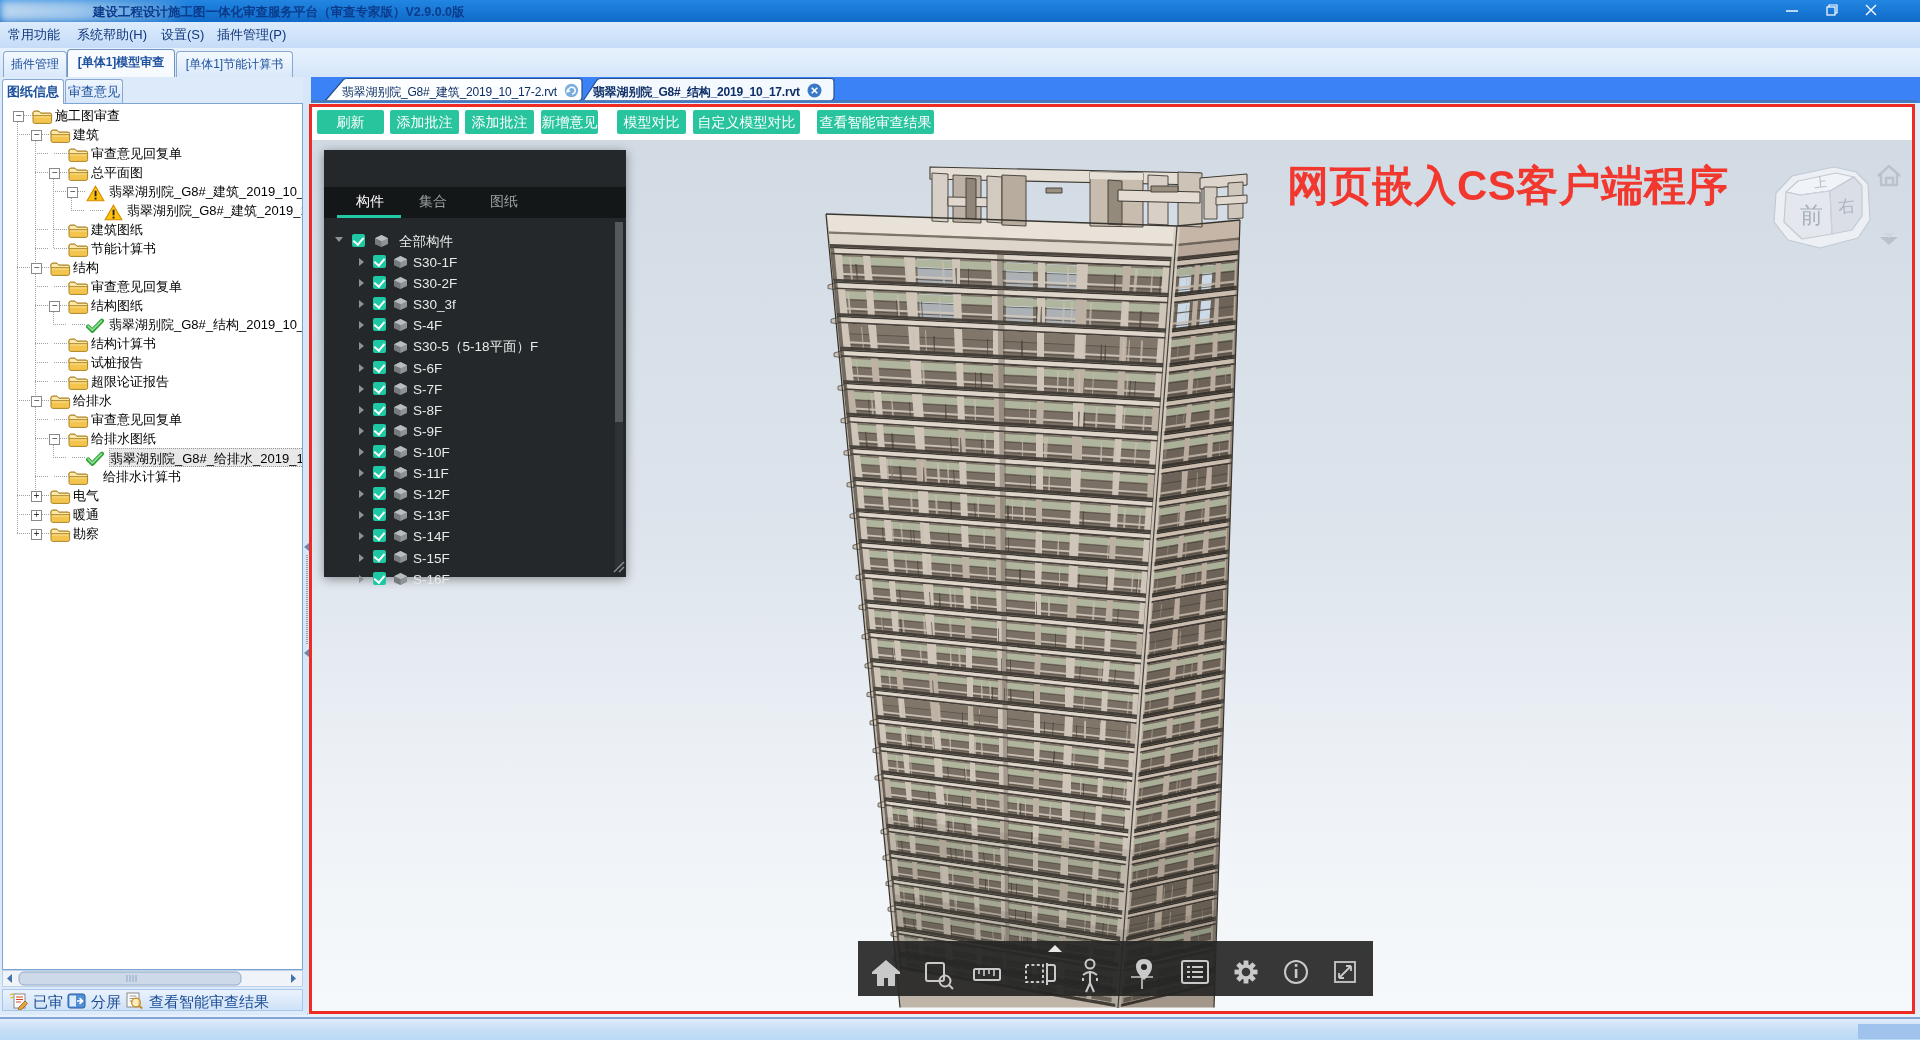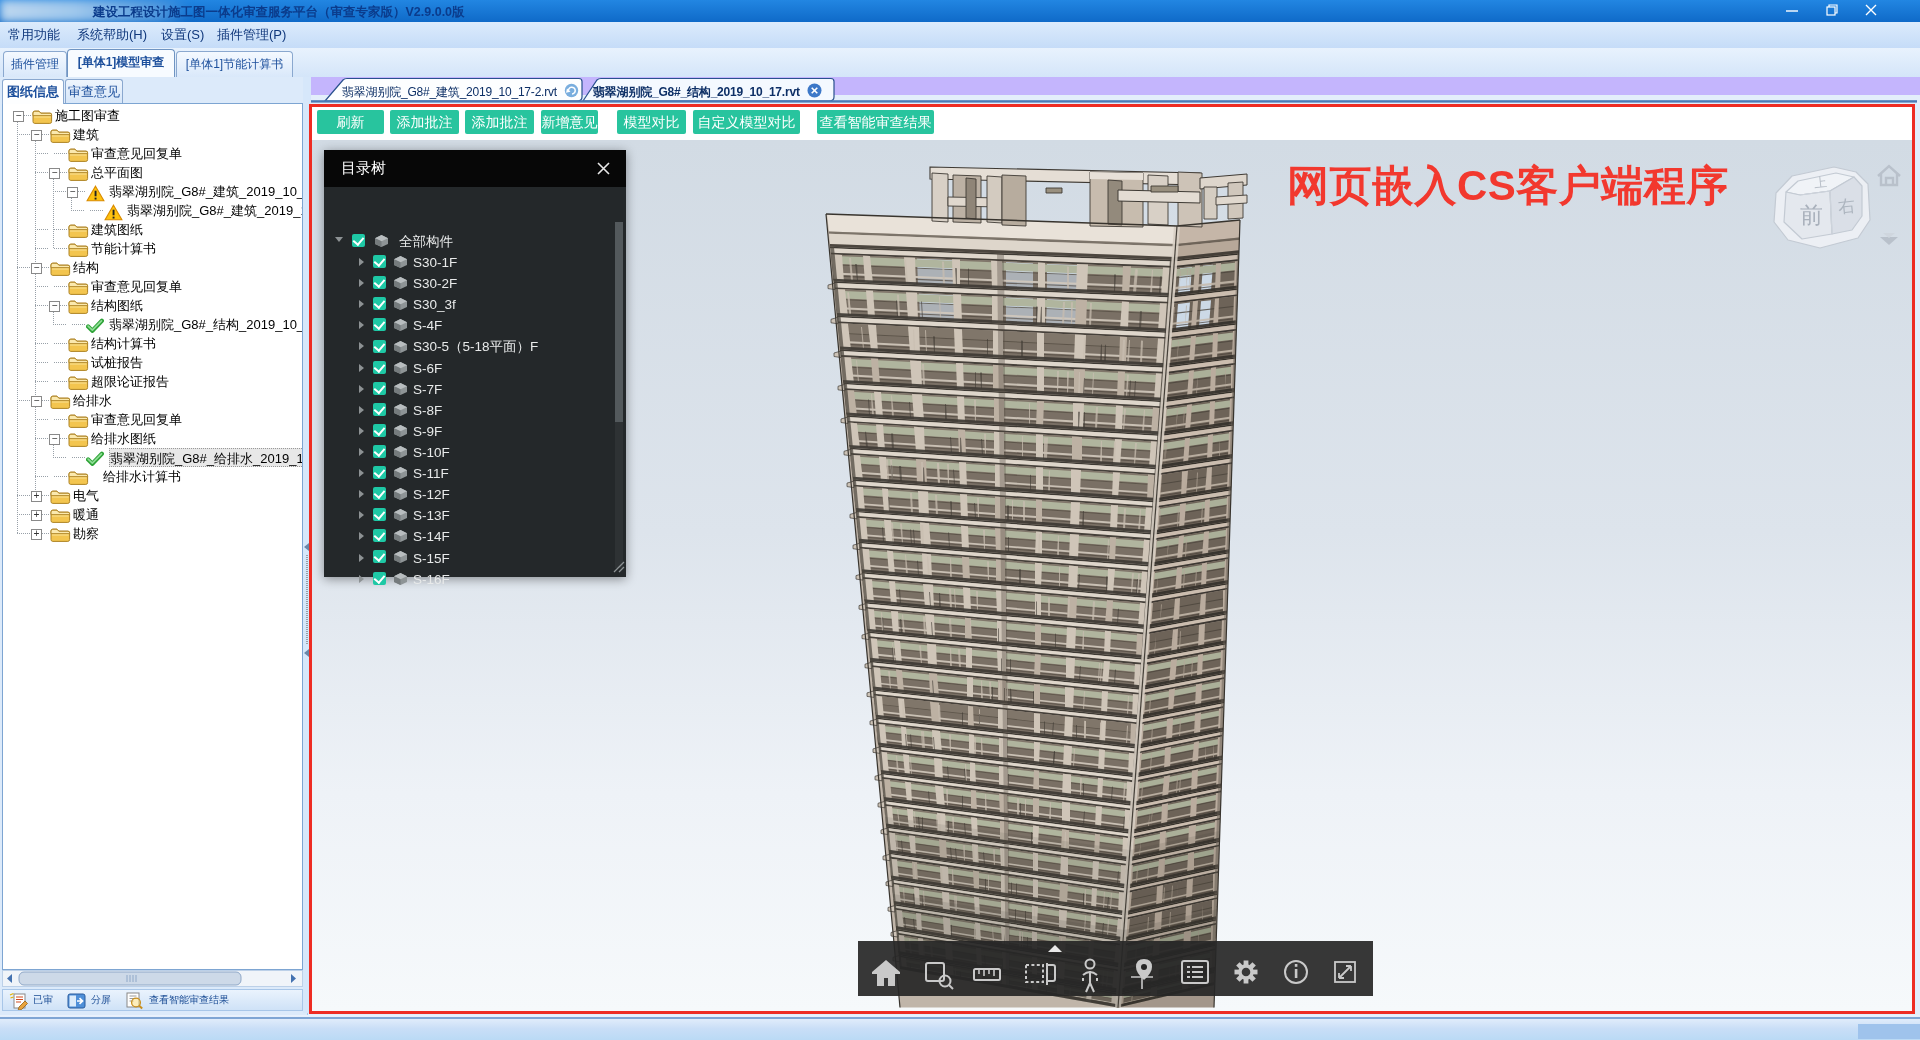--- a/index.html
+++ b/index.html
@@ -21,25 +21,25 @@
 #leftpanel{left:0;top:77px;width:308px;height:938px;background:#dceafa;border-right:1px solid #a8c6e8}
 .ltab{position:absolute;top:2px;height:24px;border:1px solid #8aa8cf;border-bottom:none;border-radius:3px 3px 0 0;background:linear-gradient(#eef5fd,#d6e6f9);color:#1c4f9c;font-size:14px;line-height:23px;text-align:center}
 .ltab.act{background:#fdfeff;font-weight:bold;height:25px;z-index:2}
 #treebox{left:2px;top:26px;width:301px;height:867px;background:#fff;border:1px solid #7da5d2;overflow:hidden}
 .trow{position:absolute;height:19px;font-size:13px;color:#000;white-space:nowrap;line-height:19px}
 .sel{background:#e8e8e8;border:1px dotted #999}
 
 .exp{position:absolute;top:4px;width:11px;height:11px;background:#fff;border:1px solid #898989;font-size:10px;line-height:9px;text-align:center;color:#333;font-family:"Liberation Mono",monospace}
 
 #hscroll{left:2px;top:893px;width:301px;height:17px;background:#f0f4f9;border:1px solid #bcd0e8}
-#lstatus{left:2px;top:912px;width:301px;height:22px;background:linear-gradient(#eaf3fd,#cfe2f7);border:1px solid #a8c6e8;font-size:10px;color:#1a4c94}
+#lstatus{left:2px;top:912px;width:301px;height:22px;background:linear-gradient(#eaf3fd,#cfe2f7);border:1px solid #a8c6e8;font-size:15px;color:#1a4c94}
 
 #splitter{left:303px;top:77px;width:8px;height:936px;background:#d6e7fa}
 
-#docrow{left:311px;top:77px;width:1609px;height:18px;background:#c4b5fd}
+#docrow{left:311px;top:77px;width:1609px;height:26px;background:#3b82f6}
 .dtab{position:absolute;top:2px;height:24px;color:#0d2f66;font-size:12px;line-height:22px;white-space:nowrap;letter-spacing:-0.2px}
 #redbox{left:309px;top:104px;width:1606px;height:910px;border:3px solid #ee2c23;background:#fff}
 #toolstrip{left:314px;top:107px;width:1598px;height:33px;background:#fff}
 .gbtn{position:absolute;top:3px;height:24px;background:#28c49e;color:#fff;font-size:14px;text-align:center;line-height:24px;border-radius:2px}
 #viewport{left:312px;top:140px;width:1600px;height:871px;background:linear-gradient(#d2dbe4,#dde4ec 45%,#eef2f7 75%,#f6f9fb)}
 
 #catalog{left:324px;top:150px;width:302px;height:427px;background:#24282a;box-shadow:0 2px 10px rgba(0,0,0,.4)}
 #cathead{left:0;top:0;width:302px;height:37px;background:#070707;color:#fff;font-size:15px}
 #cattabs{left:0;top:37px;width:302px;height:31px;background:#141718;color:#9aa0a2;font-size:14px}
 .crow{position:absolute;height:21px;color:#e8eaea;font-size:13.5px;line-height:21px;white-space:nowrap}
@@ -1618,25 +1618,25 @@
 <polygon points="1200,178.0 1247,174.0 1247,185.0 1200,189.0" fill="#ded6cc" stroke="#3e3a34" stroke-width="1.0"></polygon>
 <polygon points="1204,187.0 1217,187.0 1217,219.0 1204,219.0" fill="#d5cdc2" stroke="#3e3a34" stroke-width="0.9"></polygon>
 <polygon points="1228,183.0 1243,182.0 1243,218.0 1228,219.0" fill="#d0c7bc" stroke="#3e3a34" stroke-width="0.9"></polygon>
 <polygon points="1216,197.0 1247,195.0 1247,203.0 1216,205.0" fill="#e0d8ce" stroke="#3e3a34" stroke-width="0.9"></polygon>
 <polyline points="826,214 1177,226 1240,220" fill="none" stroke="#38342e" stroke-width="1.4"></polyline>
 <polyline points="826,214 900,1007.5" fill="none" stroke="#38342e" stroke-width="1.2"></polyline>
 <polyline points="1240,220 1214,1007.5" fill="none" stroke="#38342e" stroke-width="1.2"></polyline>
 <polyline points="1177,226 1118,1007.5" fill="none" stroke="#443f38" stroke-width="1.2"></polyline>
     </svg>
 <div class="abs" id="catalog" style="left:12px;top:10px">
-      <div class="abs" id="cathead">
-        <span class="abs" style="left:17px;top:9px">目录树</span>
-        <svg class="abs" style="left:272px;top:11px" width="16" height="16">
-          <path d="M2 2 L13 13 M13 2 L2 13" stroke="#e8e8e8" stroke-width="1.6"></path>
-        </svg>
+<div class="abs" id="cattabs">
+        <span class="abs" style="left:32px;top:6px;color:#fff">构件</span>
+        <span class="abs" style="left:95px;top:6px">集合</span>
+        <span class="abs" style="left:166px;top:6px">图纸</span>
+        <div class="abs" style="left:13px;top:28px;width:64px;height:3px;background:#21c9a6"></div>
       </div>
 <div class="abs" style="left:11px;top:87px;width:0;height:0;border-top:5px solid #8d9294;border-left:4px solid transparent;border-right:4px solid transparent"></div>
 <div class="cb" style="left:28px;top:84px"></div>
 <div class="cube" style="left:50px;top:84px"><svg width="15" height="14" viewBox="0 0 15 14">
           <path d="M7.5 1 L14 4.2 L14 10 L7.5 13 L1 10 L1 4.2 Z" fill="#8e9496"></path>
           <path d="M1 4.2 L7.5 7.2 L14 4.2 L7.5 1 Z" fill="#b8bdbf"></path>
           <path d="M7.5 7.2 L7.5 13 L1 10 L1 4.2 Z" fill="#757b7d"></path>
         </svg></div>
 <div class="crow" style="left:75px;top:81px">全部构件</div>
 <div class="tri" style="left:35px;top:108px"></div>

